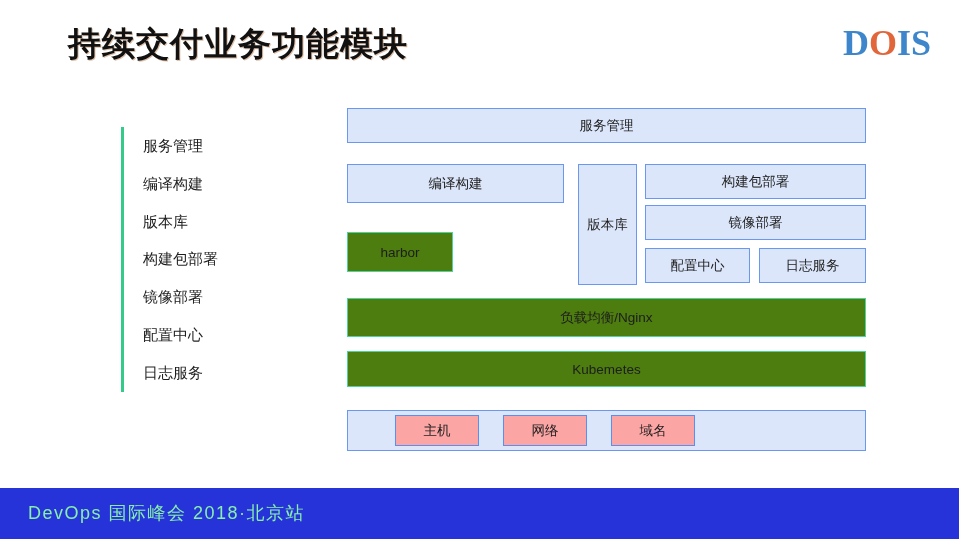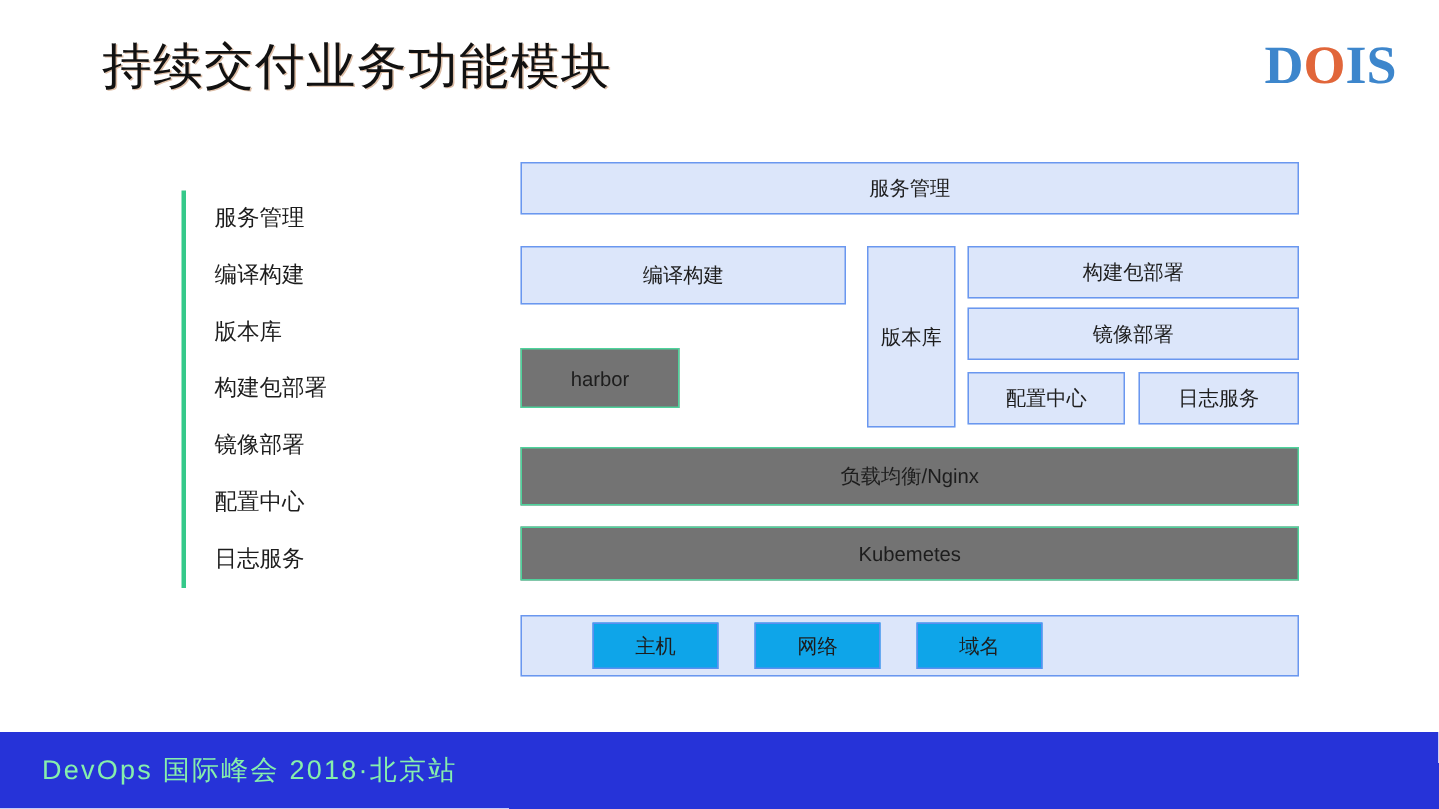--- a/index.html
+++ b/index.html
@@ -15,21 +15,21 @@
     font-family: "Liberation Sans", "DejaVu Sans", sans-serif;
     color: #1a1a1a;
   }
 
   
   .slide-title {
     position: absolute;
     left: 68px;
     top: 22px;
     font-size: 33px;
-    font-weight: normal;
+    font-weight: bold;
     letter-spacing: 1px;
     color: #111111;
     text-shadow: 1px 1px 0 rgba(180,110,60,0.45);
     white-space: nowrap;
   }
   .brand-logo {
     position: absolute;
     right: 28px;
     top: 25px;
     font-family: "Liberation Serif", "DejaVu Serif", serif;
@@ -87,25 +87,25 @@
     justify-content: center;
     font-size: 13.5px;
     color: #1d1d1d;
     white-space: nowrap;
   }
   .blue {
     background: #dce6fa;
     border: 1px solid #6a97ef;
   }
   .green {
-    background: #737373;
+    background: #4d7c0f;
     border: 1px solid #4ed39c;
   }
   .blue-dark {
-    background: #0ea5e9;
+    background: #fca5a5;
     border: 1px solid #5b8ef0;
   }
 
   
   .b-service      { left: 0;     top: 0;    width: 519px; height: 35px; }
   .b-compile      { left: 0;     top: 56px; width: 217px; height: 39px; }
   .b-harbor       { left: 0;     top: 124px; width: 106px; height: 40px; }
   .b-jenkins      { left: 115px; top: 124px; width: 104px; height: 40px; }
   .b-vcs          { left: 231px; top: 56px; width: 59px;  height: 121px; }
   .b-pkg          { left: 298px; top: 56px; width: 221px; height: 35px; }

